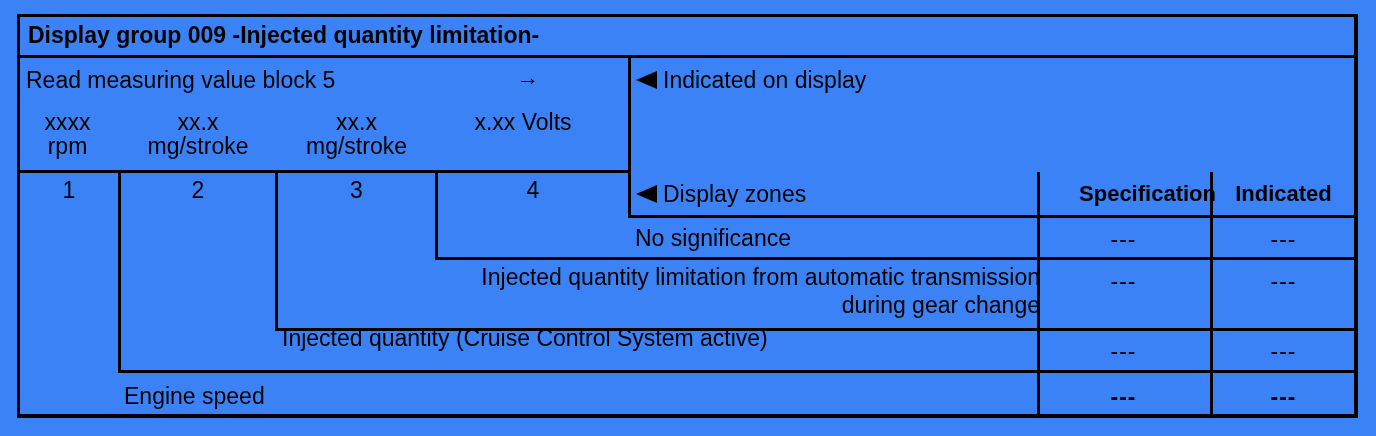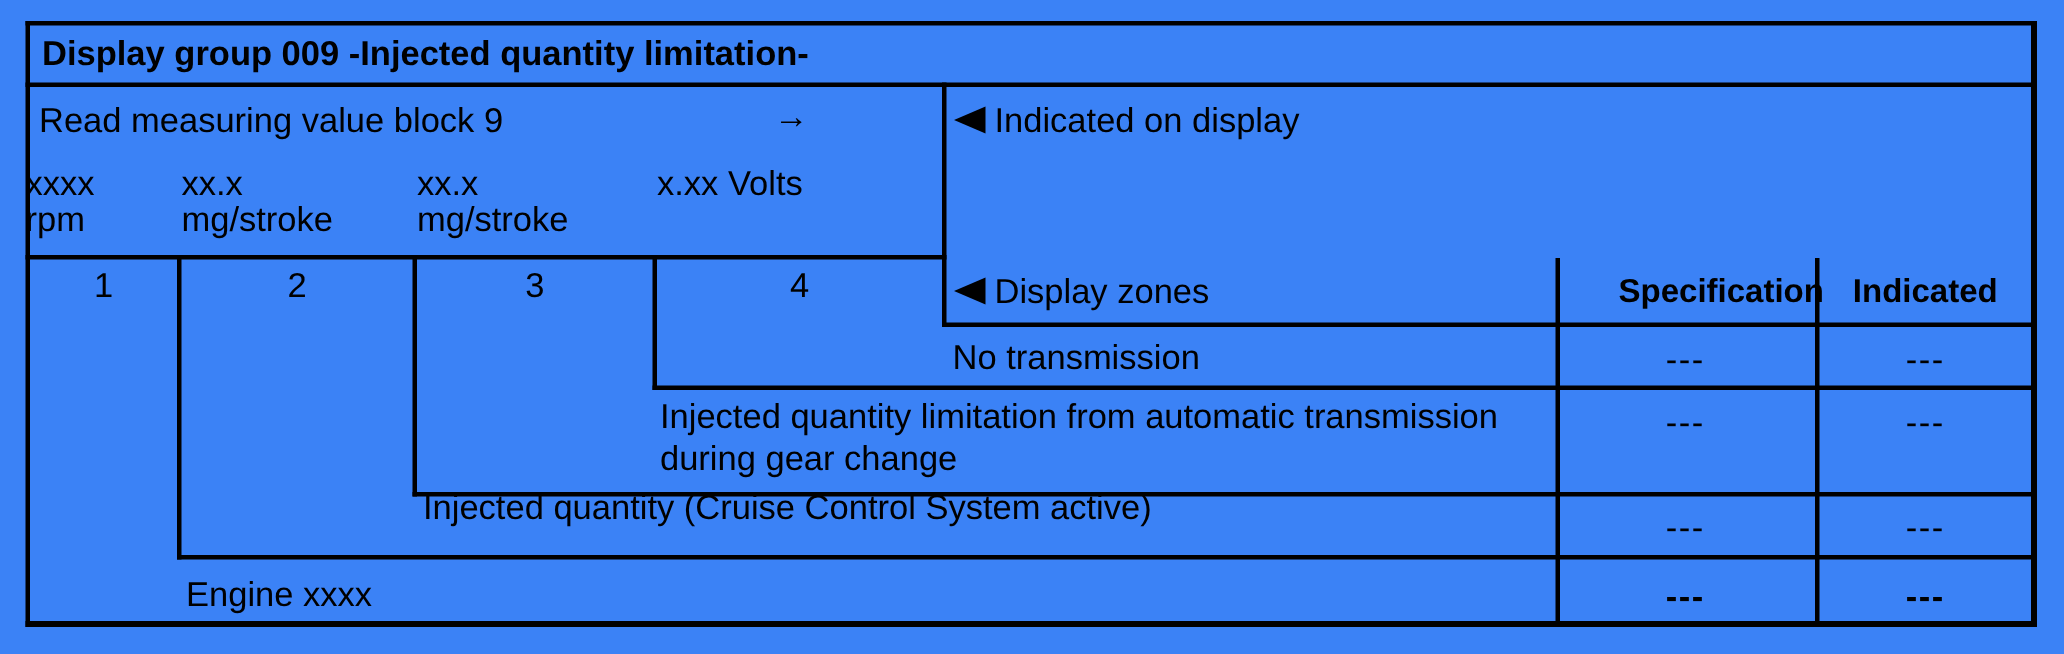--- a/index.html
+++ b/index.html
@@ -4,27 +4,27 @@
 <style>
   html,body{margin:0;padding:0;background:#ffffff;}
   .page{
     position:relative;width:1376px;height:436px;background:#3b82f6;overflow:hidden;
     font-family:Liberation Sans, sans-serif;color:#000;
   }
   .ln{position:absolute;background:#000;}
   .t{position:absolute;font-size:23px;line-height:28px;white-space:nowrap;}
   .b{font-weight:bold;}
   .ctr{text-align:center;}
-  .unit{position:absolute;font-size:23px;line-height:24px;text-align:left;}
+  .unit{position:absolute;font-size:23px;line-height:24px;text-align:center;}
   .marker{position:absolute;display:flex;align-items:center;gap:6px;height:24px;}
   .tri{width:0;height:0;border-top:9px solid transparent;border-bottom:9px solid transparent;border-right:21px solid #000;}
   .mlabel{font-size:23px;line-height:24px;white-space:nowrap;}
   .hdr{position:absolute;font-size:22px;line-height:24px;font-weight:bold;text-align:center;white-space:nowrap;}
   .dash{position:absolute;font-size:23px;line-height:22px;text-align:center;letter-spacing:1px;}
-  .wrap{position:absolute;font-size:23px;line-height:28px;white-space:normal;}
+  .wrap{position:absolute;font-size:23px;line-height:28px;white-space:normal;text-align:right;}
 </style>
 </head>
 <body>
 
 <div class="page">
 
   <div class="ln" style="left:17px;top:14px;width:1341px;height:3px;"></div>
   <div class="ln" style="left:17px;top:414px;width:1341px;height:4px;"></div>
   <div class="ln" style="left:17px;top:14px;width:3px;height:404px;"></div>
   <div class="ln" style="left:1354px;top:14px;width:4px;height:404px;"></div>
@@ -38,36 +38,36 @@
 
   <div class="ln" style="left:628px;top:55px;width:3px;height:163px;"></div>
   <div class="ln" style="left:118px;top:170px;width:3px;height:203px;"></div>
   <div class="ln" style="left:275px;top:170px;width:3px;height:161px;"></div>
   <div class="ln" style="left:435px;top:170px;width:3px;height:90px;"></div>
   <div class="ln" style="left:1037px;top:172px;width:3px;height:242px;"></div>
   <div class="ln" style="left:1210px;top:172px;width:3px;height:242px;"></div>
 
   <div class="t b" style="left:28px;top:21px;">Display group 009 -Injected quantity limitation-</div>
 
-  <div class="t" style="left:26px;top:66px;">Read measuring value block 9</div>
+  <div class="t" style="left:26px;top:66px;">Read measuring value block 5</div>
   <div class="t ctr" style="left:505px;top:63px;width:45px;">→</div>
 
   <div class="unit" style="left:17px;top:110px;width:101px;">
     <div>xxxx</div>
     <div>rpm</div>
   </div>
   <div class="unit" style="left:121px;top:110px;width:154px;">
     <div>xx.x</div>
     <div>mg/stroke</div>
   </div>
   <div class="unit" style="left:278px;top:110px;width:157px;">
     <div>xx.x</div>
     <div>mg/stroke</div>
   </div>
-  <div class="unit" style="left:438px;top:110px;width:190px;">
+  <div class="unit" style="left:428px;top:110px;width:190px;">
     <div>x.xx Volts</div>
     <div></div>
   </div>
 
   <div class="marker" style="left:636px;top:68px;">
     <span class="tri"></span>
     <span class="mlabel">Indicated on display</span>
   </div>
 
   <div class="t ctr" style="left:20px;top:176px;width:98px;">1</div>
@@ -76,29 +76,29 @@
   <div class="t ctr" style="left:438px;top:176px;width:190px;">4</div>
 
   <div class="marker" style="left:636px;top:182px;">
     <span class="tri"></span>
     <span class="mlabel">Display zones</span>
   </div>
 
   <div class="hdr" style="left:1040px;top:182px;width:167px;margin-left:24px;">Specification</div>
   <div class="hdr" style="left:1213px;top:182px;width:141px;">Indicated</div>
 
-  <div class="t" style="left:635px;top:224px;">No transmission</div>
+  <div class="t" style="left:635px;top:224px;">No significance</div>
   <div class="dash" style="left:1040px;top:228px;width:167px;">---</div>
   <div class="dash" style="left:1213px;top:228px;width:141px;">---</div>
 
   <div class="wrap" style="left:440px;top:263px;width:600px;">Injected quantity limitation from automatic transmission during gear change</div>
   <div class="dash" style="left:1040px;top:270px;width:167px;">---</div>
   <div class="dash" style="left:1213px;top:270px;width:141px;">---</div>
 
   <div class="t" style="left:282px;top:324px;">Injected quantity (Cruise Control System active)</div>
   <div class="dash" style="left:1040px;top:340px;width:167px;">---</div>
   <div class="dash" style="left:1213px;top:340px;width:141px;">---</div>
 
-  <div class="t" style="left:124px;top:382px;">Engine xxxx</div>
+  <div class="t" style="left:124px;top:382px;">Engine speed</div>
   <div class="dash b" style="left:1040px;top:386px;width:167px;">---</div>
   <div class="dash b" style="left:1213px;top:386px;width:141px;">---</div>
 
 </div>
 
 </body></html>

